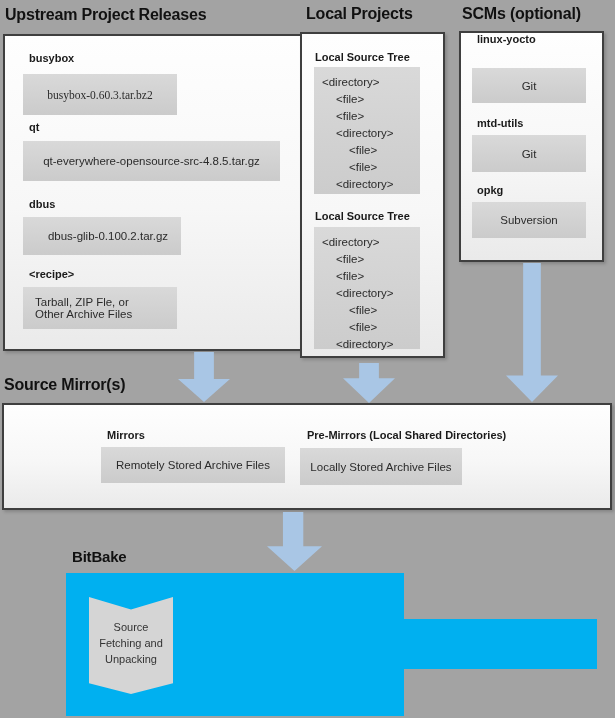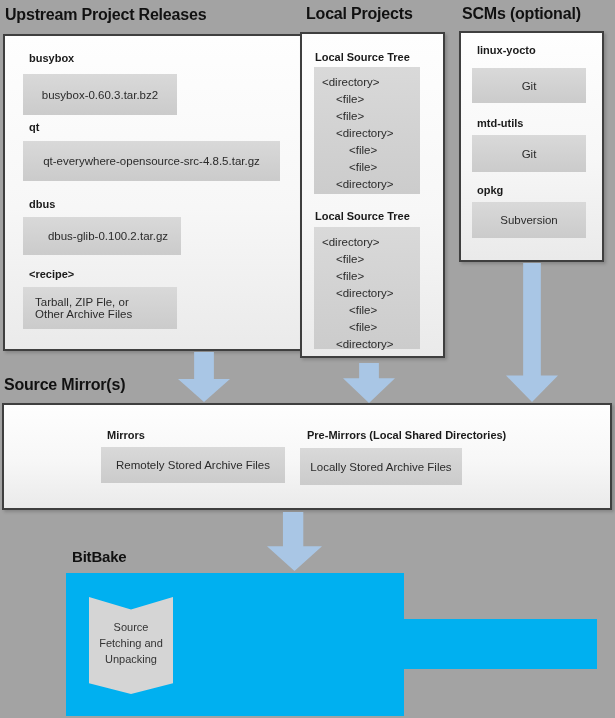--- a/index.html
+++ b/index.html
@@ -54,31 +54,31 @@
   #t-scms     { left:462px; top:5px; }
   #t-mirrors  { left:4px;  top:376px; }
   #t-bitbake  { left:72px; top:548px; font-size:15px; }
 
   #box-upstream { left:3px;   top:34px;  width:326px; height:317px; }
   #box-local    { left:300px; top:32px;  width:145px; height:326px; }
   #box-scms     { left:459px; top:31px;  width:145px; height:231px; }
   #box-mirrors  { left:2px;   top:403px; width:610px; height:107px; }
 
   
-  #u-l0 { left:24px; top:16px; }  #u-f0 { left:18px; top:38px;  width:154px; height:41px; }
+  #u-l0 { left:24px; top:16px; }  #u-f0 { left:18px; top:38px;  width:154px; height:41px;font-family:Liberation Serif, serif; }
   #u-l1 { left:24px; top:85px; }  #u-f1 { left:18px; top:105px; width:257px; height:40px; }
   #u-l2 { left:24px; top:162px; } #u-f2 { left:18px; top:181px; width:158px; height:38px;padding-left:12px; }
   #u-l3 { left:24px; top:232px; } #u-f3 { left:18px; top:251px; width:154px; height:42px; }
 
   
   #lp-l0 { left:13px; top:17px; }  #lp-t0 { left:12px; top:33px;  width:106px; height:127px; }
   #lp-l1 { left:13px; top:176px; } #lp-t1 { left:12px; top:193px; width:106px; height:122px; }
 
   
-  #s-l0 { left:16px; top:11px; }  #s-b0 { left:11px; top:35px;  width:114px; height:35px; }
+  #s-l0 { left:16px; top:0; }  #s-b0 { left:11px; top:35px;  width:114px; height:35px; }
   #s-l1 { left:16px; top:84px; }  #s-b1 { left:11px; top:102px; width:114px; height:37px; }
   #s-l2 { left:16px; top:151px; } #s-b2 { left:11px; top:169px; width:114px; height:36px; }
 
   
   #m-l0 { left:103px; top:24px; } #m-b0 { left:97px;  top:42px; width:184px; height:36px; }
   #m-l1 { left:303px; top:24px; } #m-b1 { left:296px; top:43px; width:162px; height:37px; }
 
   
   #bb-main { position:absolute; left:66px;  top:573px; width:338px; height:143px; background:var(--bitbake-blue); }
   #bb-arm  { position:absolute; left:404px; top:619px; width:193px; height:50px;  background:var(--bitbake-blue); }

